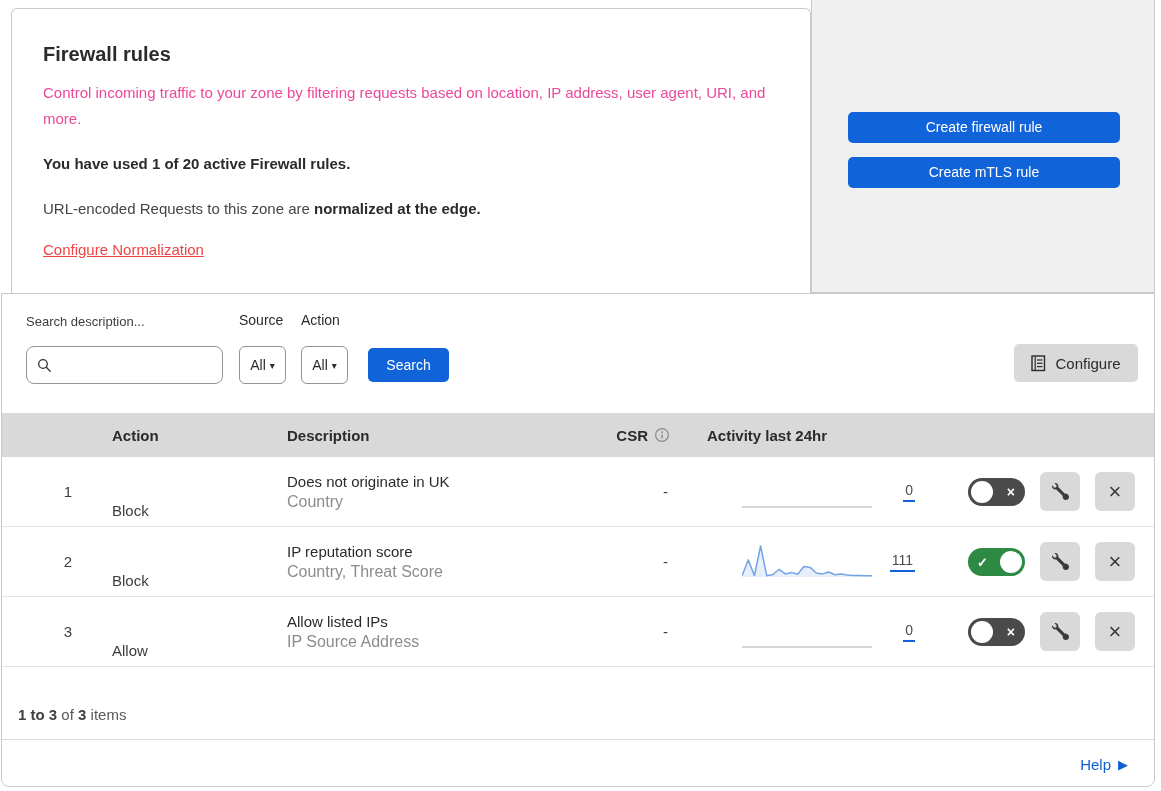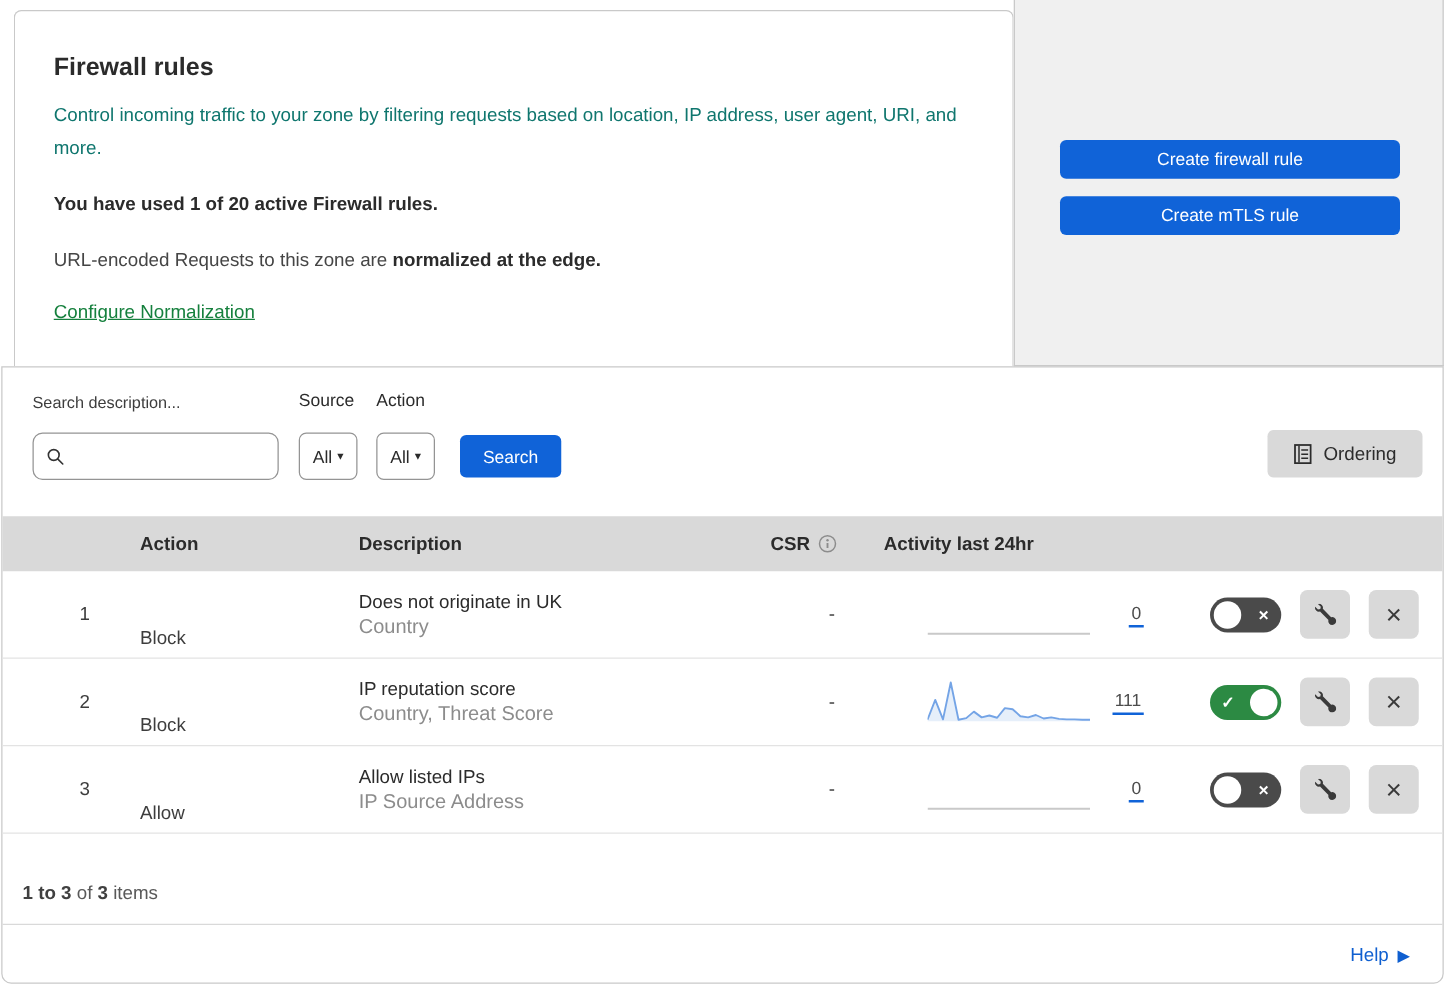--- a/index.html
+++ b/index.html
@@ -7,25 +7,25 @@
   body { font-family:"Liberation Sans", sans-serif; color:#2b2b2b; }
   .page { position:relative; width:1161px; height:791px; background:#fff; overflow:hidden; }
 
   
   .intro-card {
     position:absolute; left:11px; top:8px; width:800px; height:285px;
     background:#fff; border:1px solid #c9c9c9; border-bottom:none;
     border-radius:6px 6px 0 0; padding:34px 40px 0 31px;
   }
   .intro-title { font-size:20px; font-weight:700; color:#2b2b2b; margin-bottom:14px; }
-  .intro-desc  { font-size:15px; color:#0f766e; line-height:1.75; max-width:730px; margin-bottom:22px; }
+  .intro-desc  { font-size:15px; color:#ec4899; line-height:1.75; max-width:730px; margin-bottom:22px; }
   .intro-usage { font-size:15px; font-weight:700; color:#2b2b2b; margin-bottom:28px; }
   .intro-norm  { font-size:15px; color:#454545; margin-bottom:24px; }
   .intro-norm b { color:#2b2b2b; }
-  .intro-link  { font-size:15px; color:#15803d; text-decoration:underline; cursor:pointer; display:inline-block; }
+  .intro-link  { font-size:15px; color:#ef4444; text-decoration:underline; cursor:pointer; display:inline-block; }
 
   
   .actions-panel {
     position:absolute; left:811px; top:0; width:344px; height:293px;
     background:#f0f0f0; border:1px solid #c9c9c9; border-top:none;
   }
   .panel-btn {
     display:block; position:absolute; left:36px; width:272px; height:31px;
     background:#1063d8; color:#fff; font-size:14px; font-family:"Liberation Sans",sans-serif;
     border:none; border-radius:5px; cursor:pointer; text-align:center; line-height:31px;
@@ -171,21 +171,21 @@
       <button class="search-btn">Search</button>
 
       <button class="ordering-btn">
         <svg width="15" height="17" viewBox="0 0 15 17">
           <rect x="1" y="1" width="12.5" height="14.5" fill="none" stroke="#2b2b2b" stroke-width="1.4"></rect>
           <line x1="4.2" y1="1.5" x2="4.2" y2="15" stroke="#2b2b2b" stroke-width="1.2"></line>
           <line x1="6" y1="5" x2="11.5" y2="5" stroke="#2b2b2b" stroke-width="1.2"></line>
           <line x1="6" y1="8.3" x2="11.5" y2="8.3" stroke="#2b2b2b" stroke-width="1.2"></line>
           <line x1="6" y1="11.6" x2="11.5" y2="11.6" stroke="#2b2b2b" stroke-width="1.2"></line>
         </svg>
-        <span>Ordering</span>
+        <span>Configure</span>
       </button>
     </div>
 
     <div class="tbl-header">
       <div></div>
       <div>Action</div>
       <div>Description</div>
       <div class="h-csr">
         <span>CSR</span>
         <svg width="16" height="16" viewBox="0 0 16 16">

